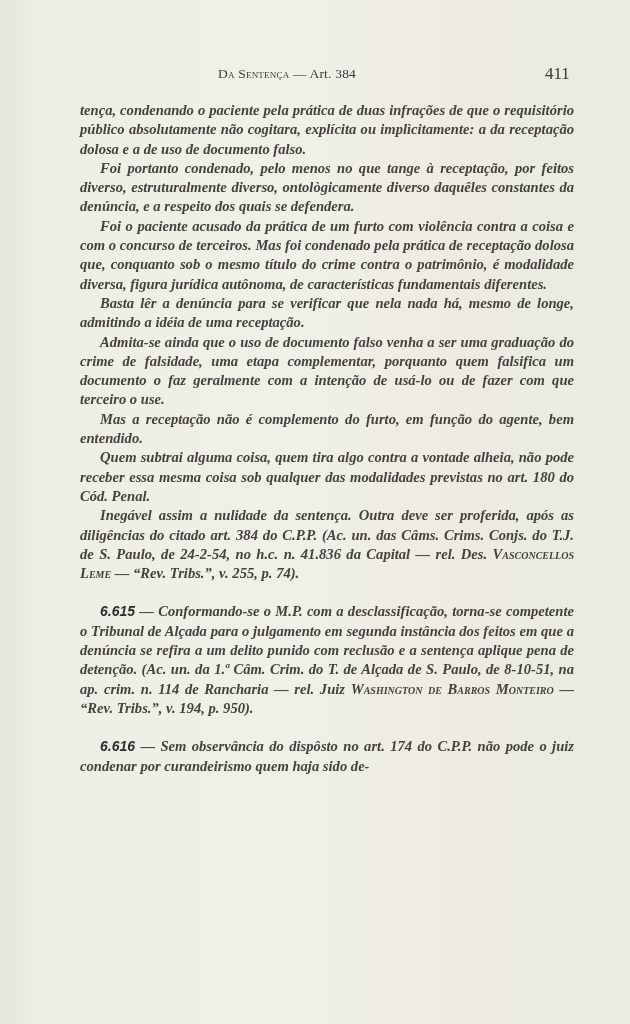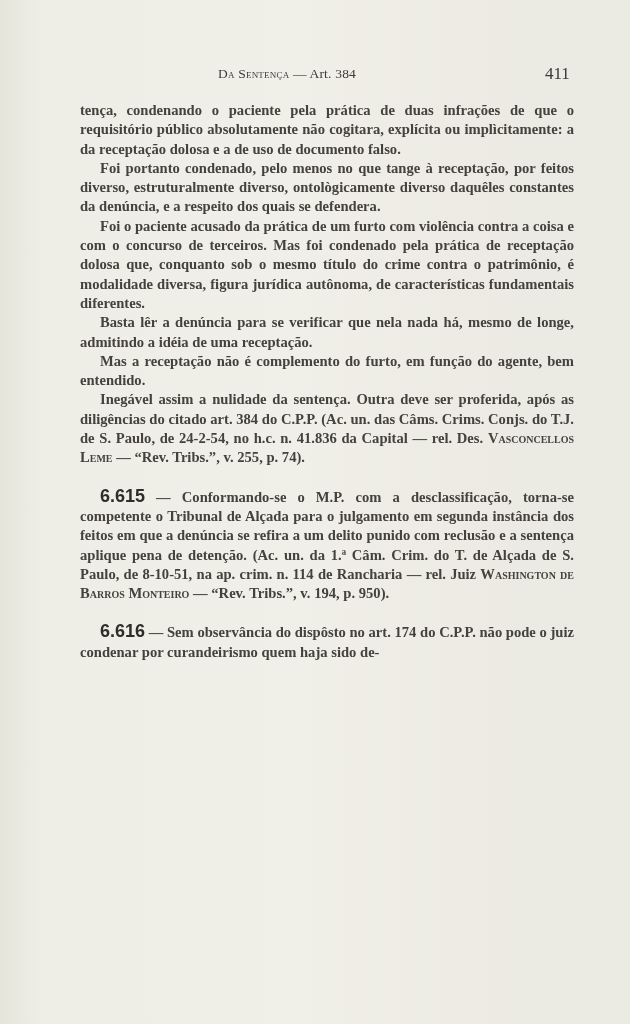--- a/index.html
+++ b/index.html
@@ -27,46 +27,48 @@
       font-size: 17px; color: #3a3834;
       font-family: "Liberation Serif", serif;
       text-align: center;
     }
     .body {
       position: absolute; top: 101px; left: 80px; width: 494px;
       font-family: "Liberation Serif", serif;
       font-size: 14.6px; line-height: 19.3px;
       text-align: justify; font-weight: bold; color: #45423d;
     }
-    .p { margin: 0; text-indent: 20px; }
+    .p { margin: 0; text-indent: 20px; font-style: italic; }
     .p.noindent { text-indent: 0; }
     .sc { font-variant: small-caps; }
     .section { margin-top: 19px; }
     .secnum {
       font-family: "Liberation Sans", sans-serif; font-weight: bold;
-      font-size: 18px; color: #2f2d2a;
+      font-size: 14px; color: #2f2d2a;
     }
   </style>
 </head>
 <body>
 
 <div class="page">
 
   <div class="running-head">
     <div class="rh-title">
       <span class="sc">Da Sentença</span><span> — </span><span>Art. 384</span>
     </div>
     <div class="rh-page">411</div>
   </div>
 
   <div class="body">
     <p class="p noindent">tença, condenando o paciente pela prática de duas infrações de que o requisitório público absolutamente não cogitara, explícita ou implìcitamente: a da receptação dolosa e a de uso de documento falso.</p>
     <p class="p">Foi portanto condenado, pelo menos no que tange à receptação, por feitos diverso, estruturalmente diverso, ontològicamente diverso daquêles constantes da denúncia, e a respeito dos quais se defendera.</p>
     <p class="p">Foi o paciente acusado da prática de um furto com violência contra a coisa e com o concurso de terceiros. Mas foi condenado pela prática de receptação dolosa que, conquanto sob o mesmo título do crime contra o patrimônio, é modalidade diversa, figura jurídica autônoma, de características fundamentais diferentes.</p>
     <p class="p">Basta lêr a denúncia para se verificar que nela nada há, mesmo de longe, admitindo a idéia de uma receptação.</p>
+    <p class="p">Admita-se ainda que o uso de documento falso venha a ser uma graduação do crime de falsidade, uma etapa complementar, porquanto quem falsifica um documento o faz geralmente com a intenção de usá-lo ou de fazer com que terceiro o use.</p>
     <p class="p">Mas a receptação não é complemento do furto, em função do agente, bem entendido.</p>
+    <p class="p">Quem subtrai alguma coisa, quem tira algo contra a vontade alheia, não pode receber essa mesma coisa sob qualquer das modalidades previstas no art. 180 do Cód. Penal.</p>
     <p class="p"><span>Inegável assim a nulidade da sentença. Outra deve ser proferida, após as diligências do citado art. 384 do C.P.P. (Ac. un. das Câms. Crims. Conjs. do T.J. de S. Paulo, de 24-2-54, no h.c. n. 41.836 da Capital — rel. Des. </span><span class="sc">Vasconcellos Leme</span><span> — “Rev. Tribs.”, v. 255, p. 74).</span></p>
 
     <p class="p section"><span class="secnum">6.615</span><span> — Conformando-se o M.P. com a desclassificação, torna-se competente o Tribunal de Alçada para o julgamento em segunda instância dos feitos em que a denúncia se refira a um delito punido com reclusão e a sentença aplique pena de detenção. (Ac. un. da 1.ª Câm. Crim. do T. de Alçada de S. Paulo, de 8-10-51, na ap. crim. n. 114 de Rancharia — rel. Juiz </span><span class="sc">Washington de Barros Monteiro</span><span> — “Rev. Tribs.”, v. 194, p. 950).</span></p>
 
     <p class="p section"><span class="secnum">6.616</span><span> — Sem observância do dispôsto no art. 174 do C.P.P. não pode o juiz condenar por curandeirismo quem haja sido de-</span></p>
   </div>
 </div>
 
 </body></html>

